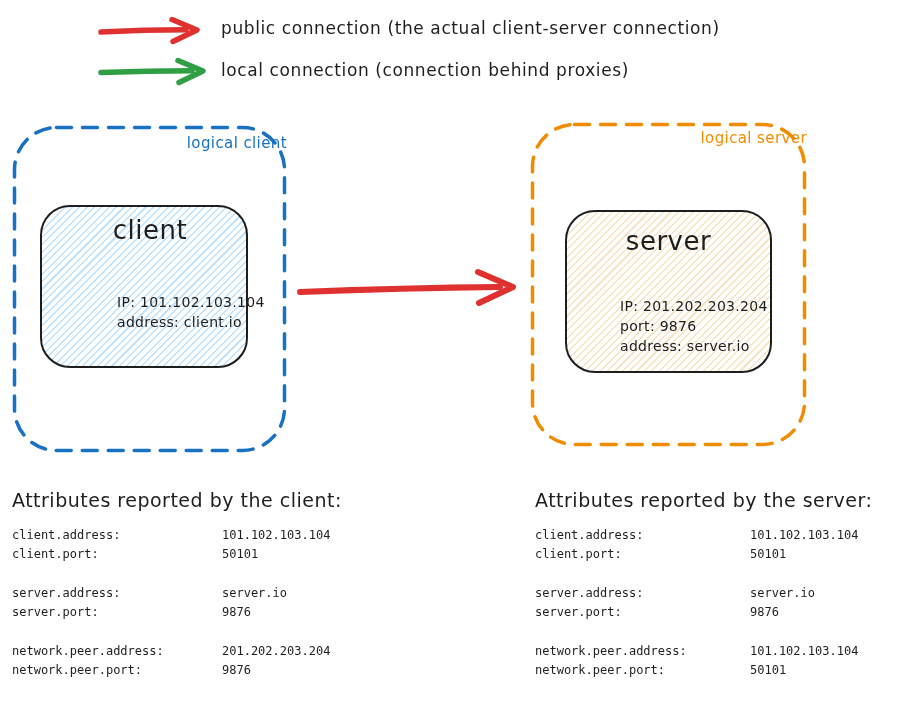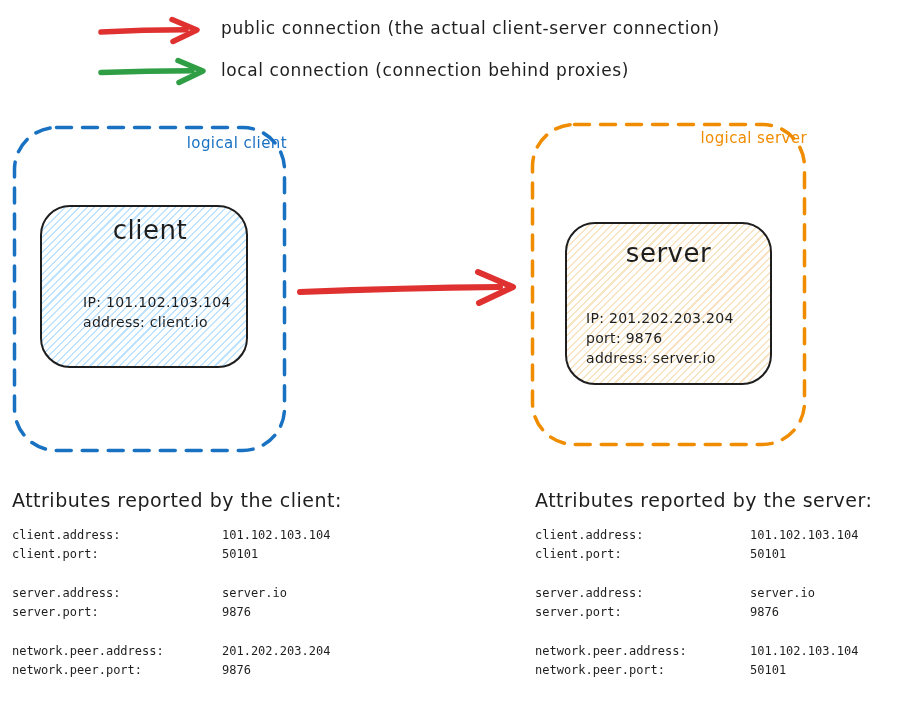--- a/index.html
+++ b/index.html
@@ -71,20 +71,21 @@
     font-size:26px;
     letter-spacing:.5px;
     white-space:nowrap;
   }
   .node-lines{
     position:absolute;
     font-size:14px;
     line-height:20px;
     letter-spacing:.3px;
     white-space:nowrap;
+    margin-left:34px;
   }
 
   
   .attr-title{
     position:absolute;
     font-size:19px;
     letter-spacing:.5px;
     white-space:nowrap;
     margin-top:6px;
   }
@@ -139,21 +140,21 @@
     <path class="stroke" d="M8 27 C 70 24.5, 150 22.5, 208 22" stroke="#e03131" stroke-width="6"></path>
     <path class="stroke" d="M186 7 L221 22 L187 38" stroke="#e03131" stroke-width="6"></path>
   </svg>
 
   <div class="logical-box" style="left:530px;top:122px;width:277px;height:325px;">
     <svg class="frame" width="277" height="325" viewBox="0 0 277 325">
       <rect x="2.5" y="2.5" width="272" height="320" rx="42" fill="none" stroke="#f08c00" stroke-width="3.5" stroke-dasharray="15 11" stroke-linecap="round"></rect>
     </svg>
     <div class="logical-label orange">logical server</div>
 
-    <div class="node server-fill" style="left:35px;top:100px;width:207px;height:163px;">
+    <div class="node server-fill" style="left:35px;top:88px;width:207px;height:163px;">
       <div class="node-title" style="margin-top:14px;">server</div>
       <div class="node-lines" style="left:19px;top:84px;">
         <div>IP: 201.202.203.204</div>
         <div>port: 9876</div>
         <div>address: server.io</div>
       </div>
     </div>
   </div>
 
   <div class="attr-title" style="left:12px;top:483px;">Attributes reported by the client:</div>

